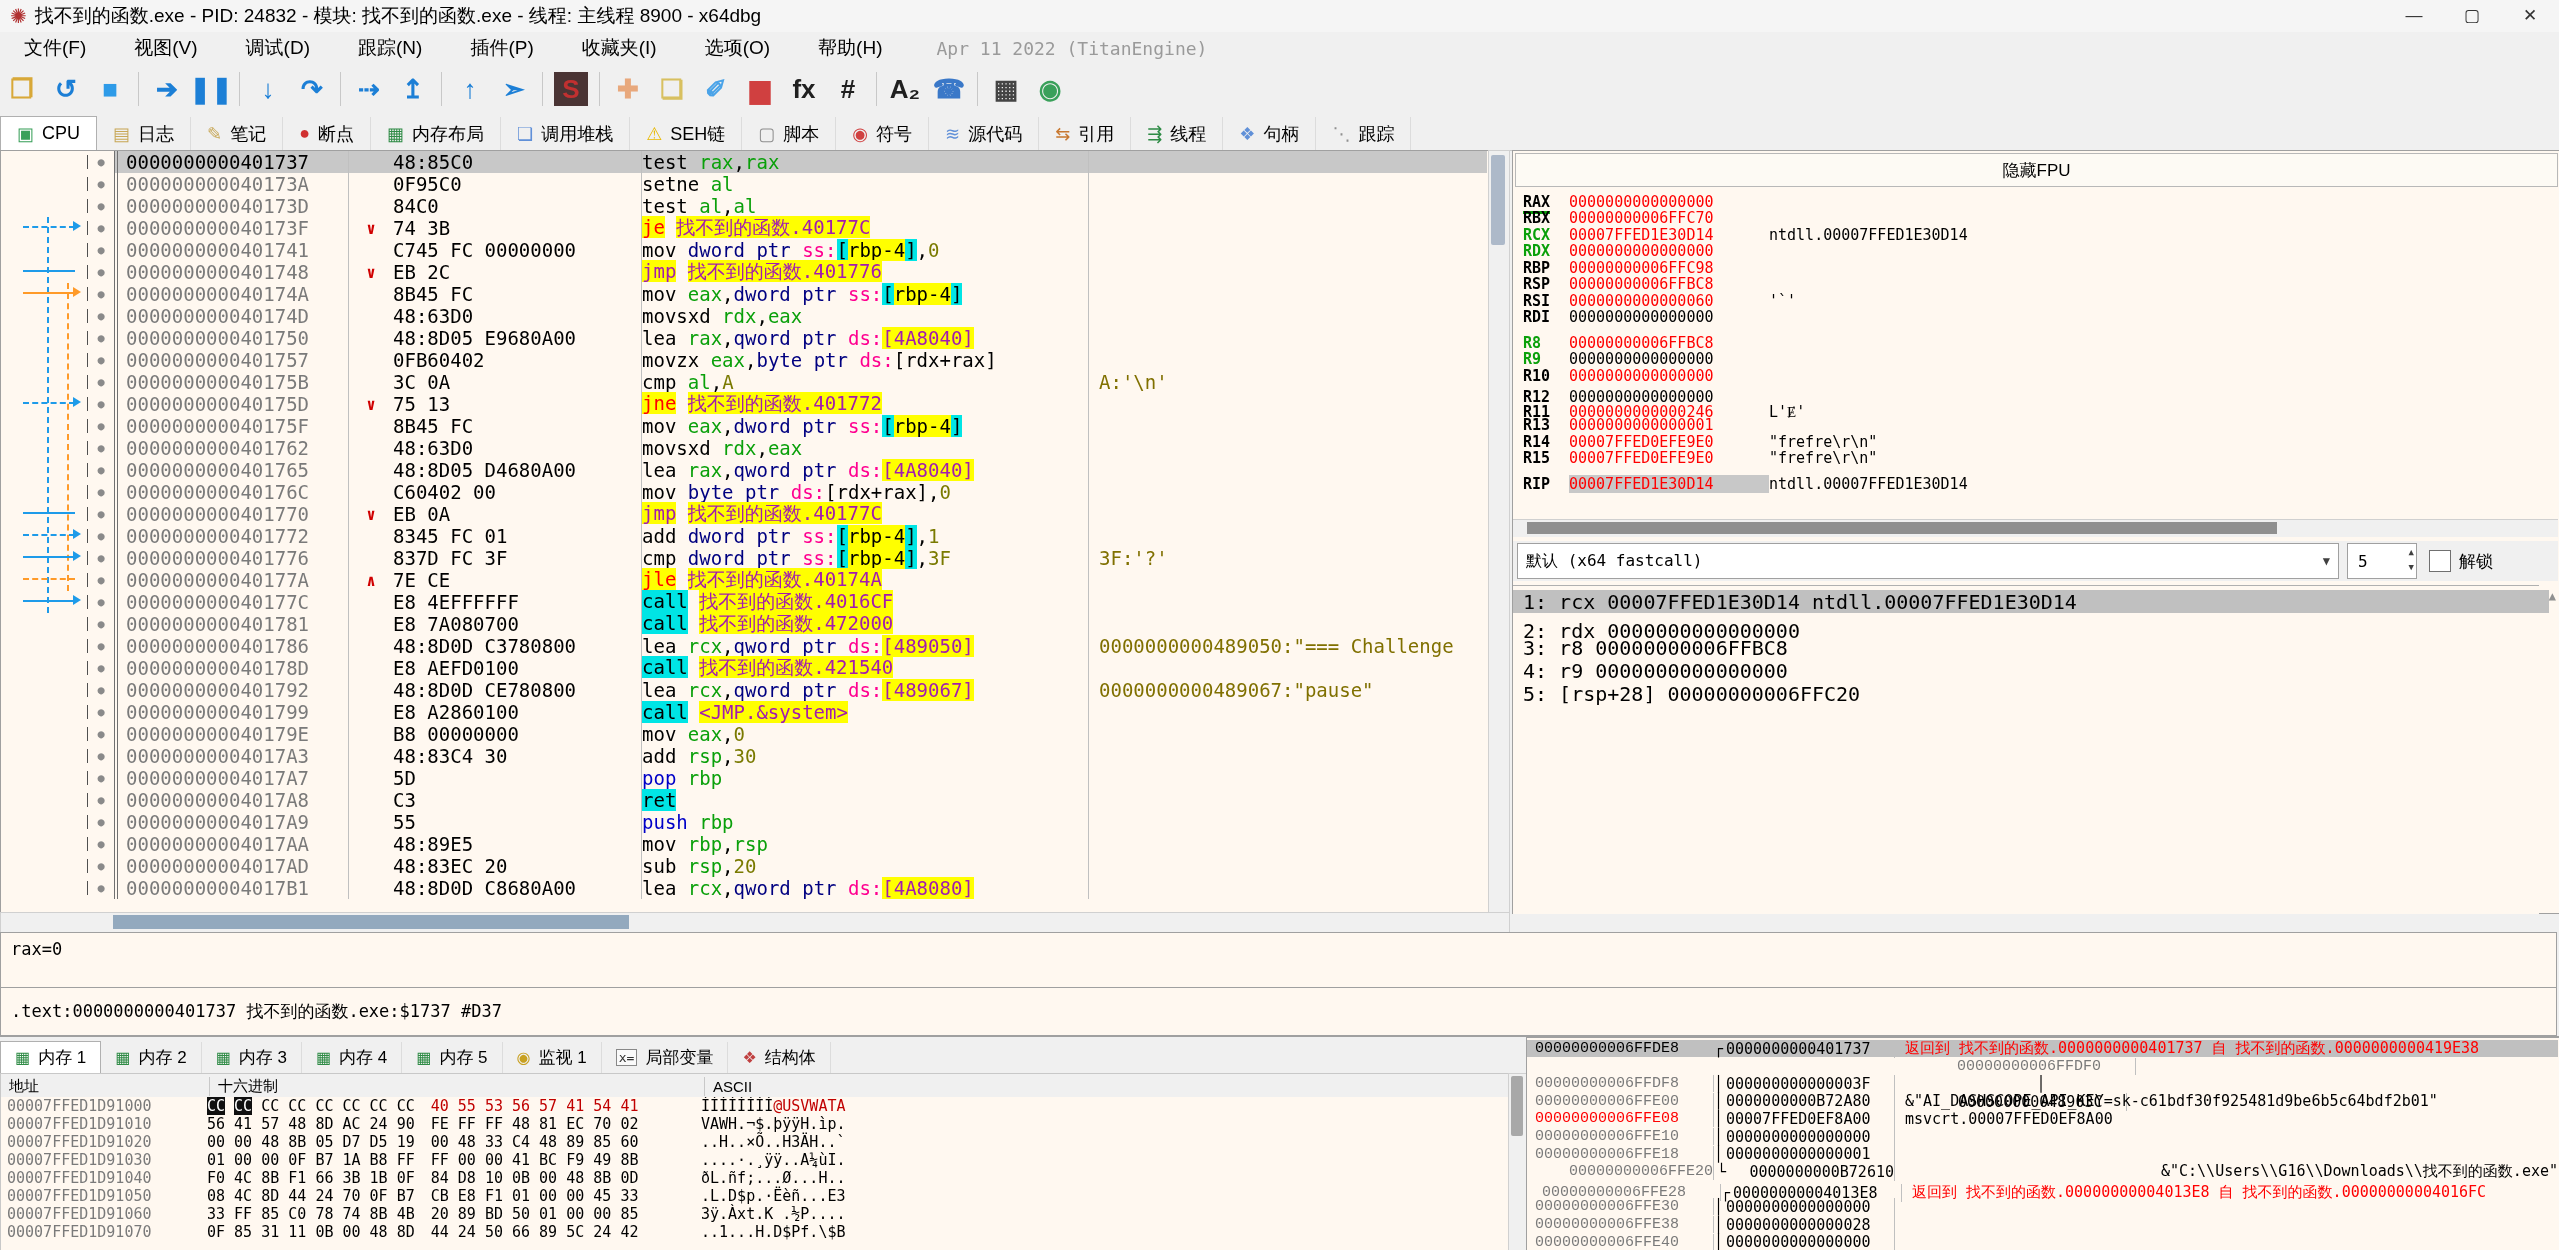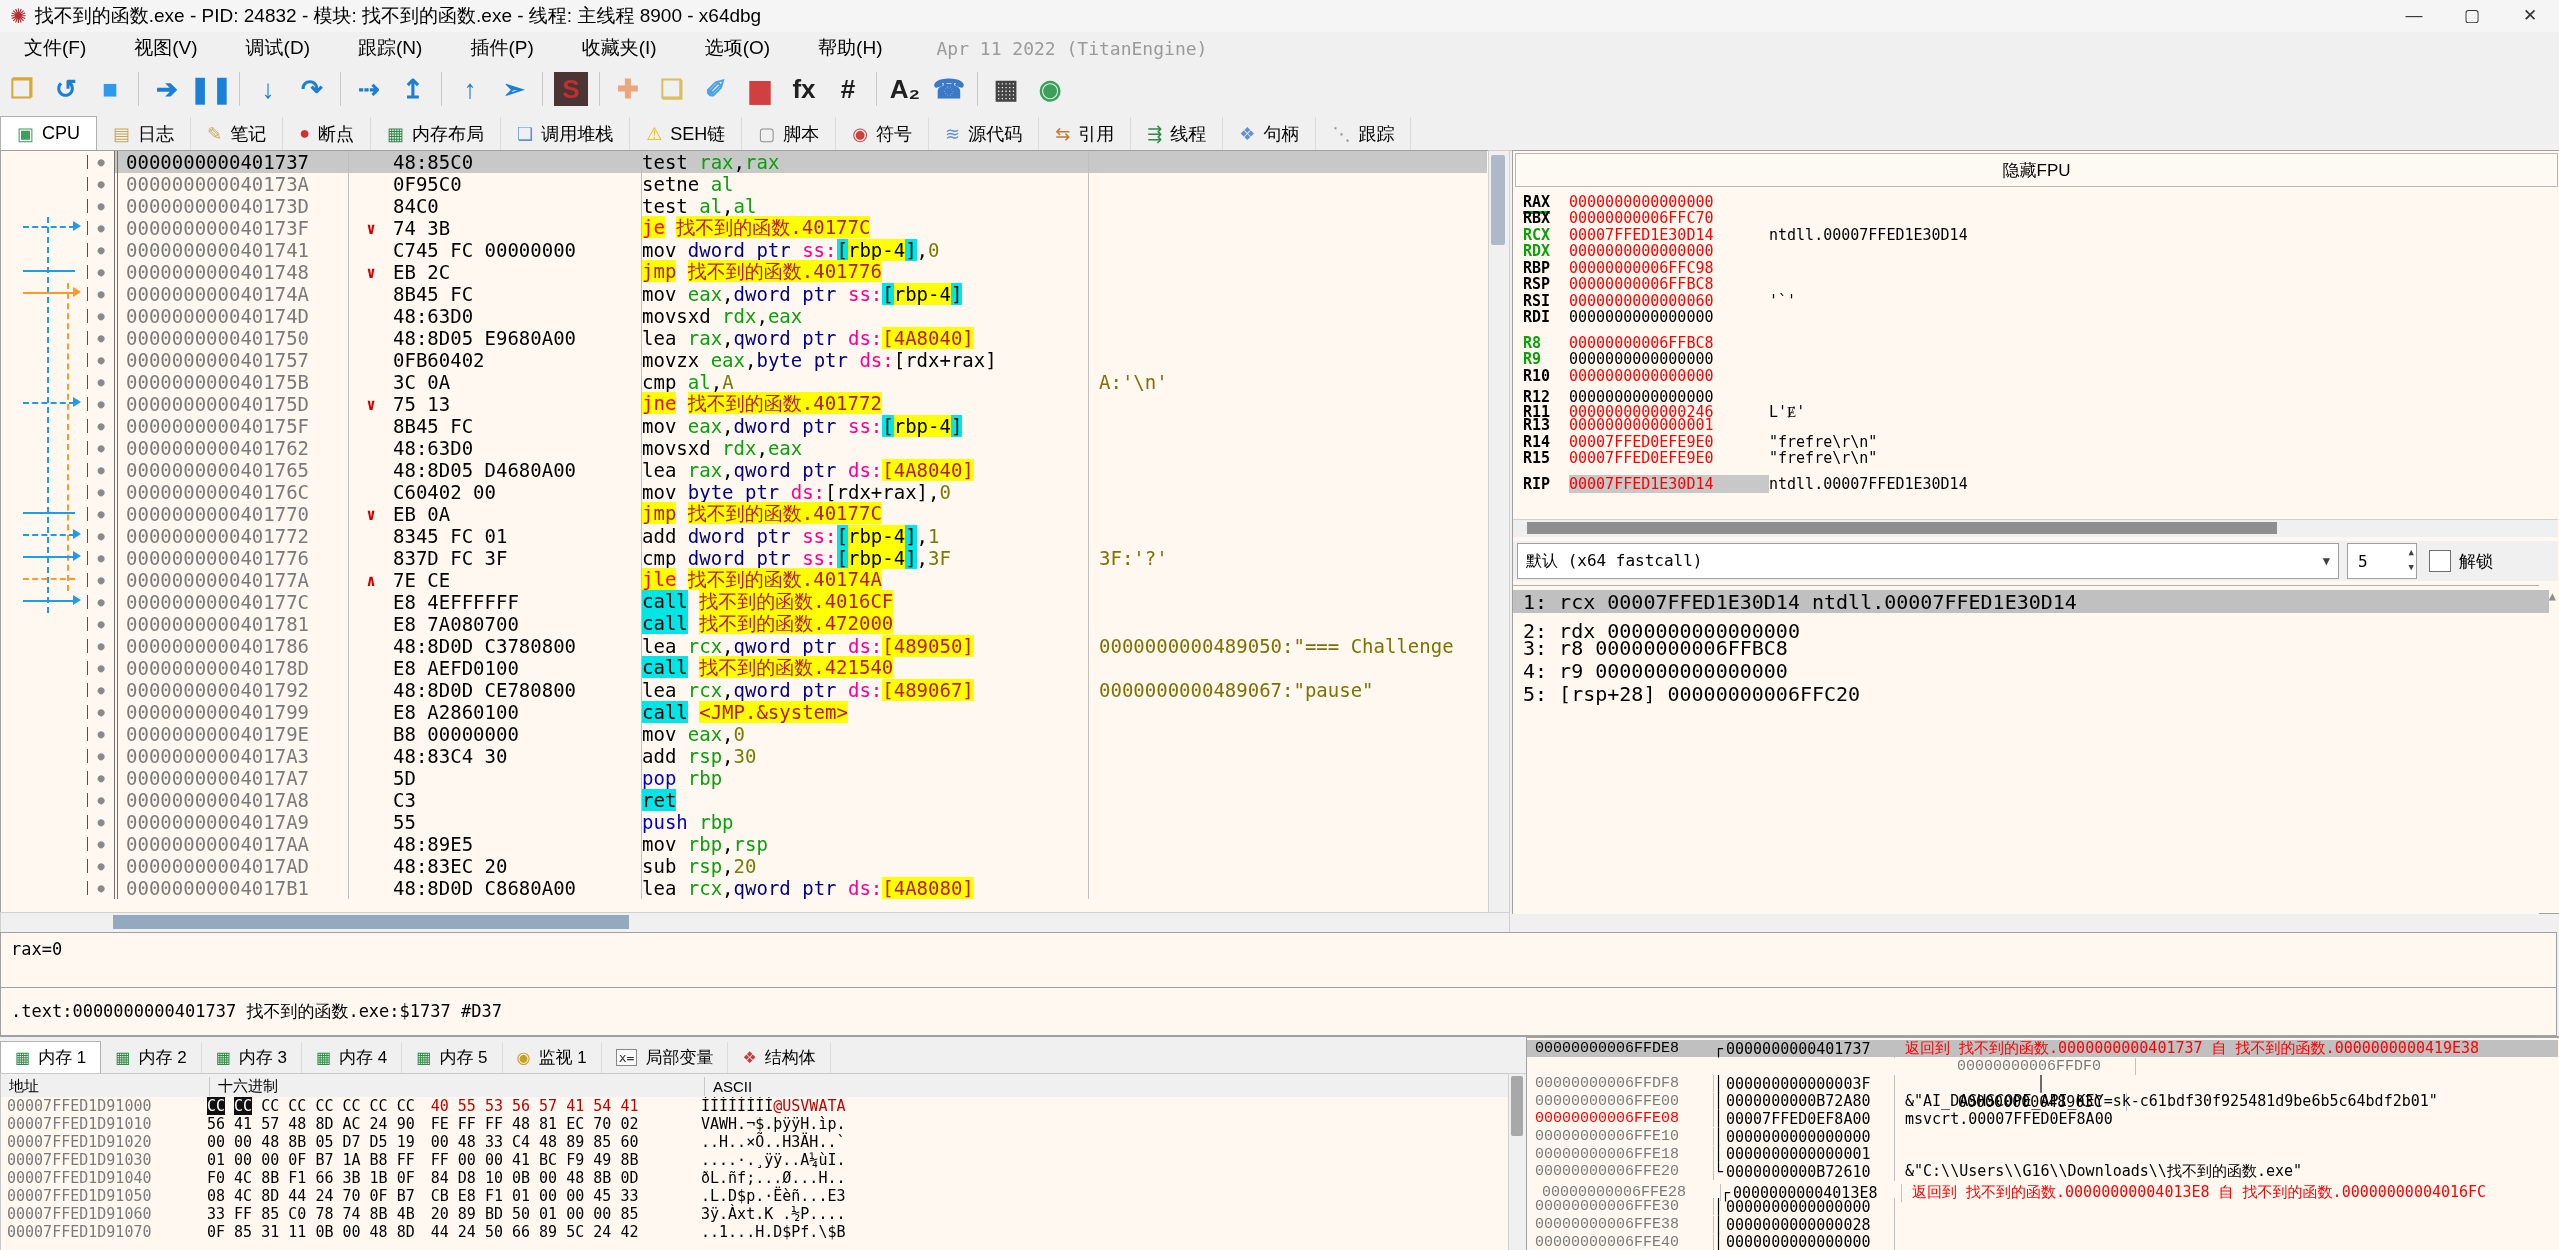--- a/index.html
+++ b/index.html
@@ -33,21 +33,21 @@
   .dsel{background:#C8C8C8;}
   .daddr{width:222px;flex:none;color:#7A7A7A;padding-left:8px;border-right:1px solid #C0C0C0;white-space:pre;}
   .dsel .daddr{color:#000;}
   .dbgroup{width:292px;flex:none;display:flex;align-items:center;border-right:1px solid #C0C0C0;}
   .djmp{width:44px;flex:none;text-align:center;color:#D00000;font-weight:bold;font-size:16px;}
   .dbytes{flex:1;white-space:pre;color:#000;}
   .dinstr{width:446px;flex:none;white-space:pre;border-right:1px solid #C0C0C0;overflow:hidden;}
   .dcmt{flex:1;white-space:pre;color:#807000;padding-left:10px;overflow:hidden;}
   .tk-m{color:#000;} .tk-t{color:#000;} .tk-r{color:#0AA00A;} .tk-p{color:#000080;}
   .tk-s{color:#FF0090;} .tk-n{color:#7A7A00;} .tk-pp{color:#0000C8;}
-  .tk-jc{color:#FF0000;background:#FFFF00;} .tk-jm{color:#b91c1c;background:#FFFF00;}
+  .tk-jc{color:#FF0000;background:#FFFF00;} .tk-jm{color:#a21caf;background:#FFFF00;}
   .tk-ca{color:#000;background:#00E5E5;} .tk-hy{color:#000;background:#FFFF00;} .tk-hc{color:#000;background:#00E5E5;}
   .gvline{position:absolute;width:0;border-left:2px dashed #1E9BE9;}
   .gmark{position:absolute;right:2px;top:10px;width:62px;height:0;}
   .gmark .gln{position:absolute;left:0;top:-1px;width:52px;border-top:2px solid #1E9BE9;}
   .gmark.dash .gln{border-top-style:dashed;}
   .gmark.orange .gln{border-top-color:#FF9A28;}
   .gmark .gar{position:absolute;left:50px;top:-6px;width:0;height:0;border-left:8px solid #1E9BE9;border-top:5px solid transparent;border-bottom:5px solid transparent;}
   .gmark.orange .gar{border-left-color:#FF9A28;}
   
   .vsb{position:absolute;background:#F0F0F0;border:1px solid #D0D0D0;}
@@ -908,20 +908,20 @@
         <div class="thumb"></div>
       </div>
     <div id="stack">
         <div class="srow sel" style="top: 2px;"><span class="saddr">00000000006FFDE8</span><span class="sbr">┌</span><span class="sval">0000000000401737</span><span class="snote red">返回到 找不到的函数.0000000000401737 自 找不到的函数.0000000000419E38</span></div>
         <div class="srow" style="top: 19.6px; flex-direction: column;"><span class="saddr">00000000006FFDF0</span><span class="sbr">│</span><span class="sval">000000000048903C</span><span class="snote">找不到的函数.000000000048903C</span></div>
         <div class="srow" style="top: 37.2px;"><span class="saddr">00000000006FFDF8</span><span class="sbr">│</span><span class="sval">000000000000003F</span><span class="snote"></span></div>
         <div class="srow" style="top: 54.8px;"><span class="saddr">00000000006FFE00</span><span class="sbr">│</span><span class="sval">0000000000B72A80</span><span class="snote">&amp;"AI_DASHSCOPE_API_KEY=sk-c61bdf30f925481d9be6b5c64bdf2b01"</span></div>
         <div class="srow" style="top: 72.4px;"><span class="saddr red">00000000006FFE08</span><span class="sbr">│</span><span class="sval">00007FFED0EF8A00</span><span class="snote">msvcrt.00007FFED0EF8A00</span></div>
         <div class="srow" style="top: 90px;"><span class="saddr">00000000006FFE10</span><span class="sbr">│</span><span class="sval">0000000000000000</span><span class="snote"></span></div>
         <div class="srow" style="top: 107.6px;"><span class="saddr">00000000006FFE18</span><span class="sbr">│</span><span class="sval">0000000000000001</span><span class="snote"></span></div>
-        <div class="srow" style="top: 125.2px;"><span class="saddr">00000000006FFE20</span><span class="sbr">└</span><span class="sval">0000000000B72610</span><span class="snote">&amp;"C:\\Users\\G16\\Downloads\\找不到的函数.exe"</span></div>
+        <div class="srow" style="top: 125.2px; text-align: right;"><span class="saddr">00000000006FFE20</span><span class="sbr">└</span><span class="sval">0000000000B72610</span><span class="snote">&amp;"C:\\Users\\G16\\Downloads\\找不到的函数.exe"</span></div>
         <div class="srow" style="top: 146px; padding-left: 7px;"><span class="saddr">00000000006FFE28</span><span class="sbr">┌</span><span class="sval">00000000004013E8</span><span class="snote red">返回到 找不到的函数.00000000004013E8 自 找不到的函数.00000000004016FC</span></div>
         <div class="srow" style="top: 160.4px;"><span class="saddr">00000000006FFE30</span><span class="sbr">│</span><span class="sval">0000000000000000</span><span class="snote"></span></div>
         <div class="srow" style="top: 178px;"><span class="saddr">00000000006FFE38</span><span class="sbr">│</span><span class="sval">0000000000000028</span><span class="snote"></span></div>
         <div class="srow" style="top: 195.6px;"><span class="saddr">00000000006FFE40</span><span class="sbr">│</span><span class="sval">0000000000000000</span><span class="snote"></span></div>
       </div>
   </div>
 </div>
 
 </body></html>

